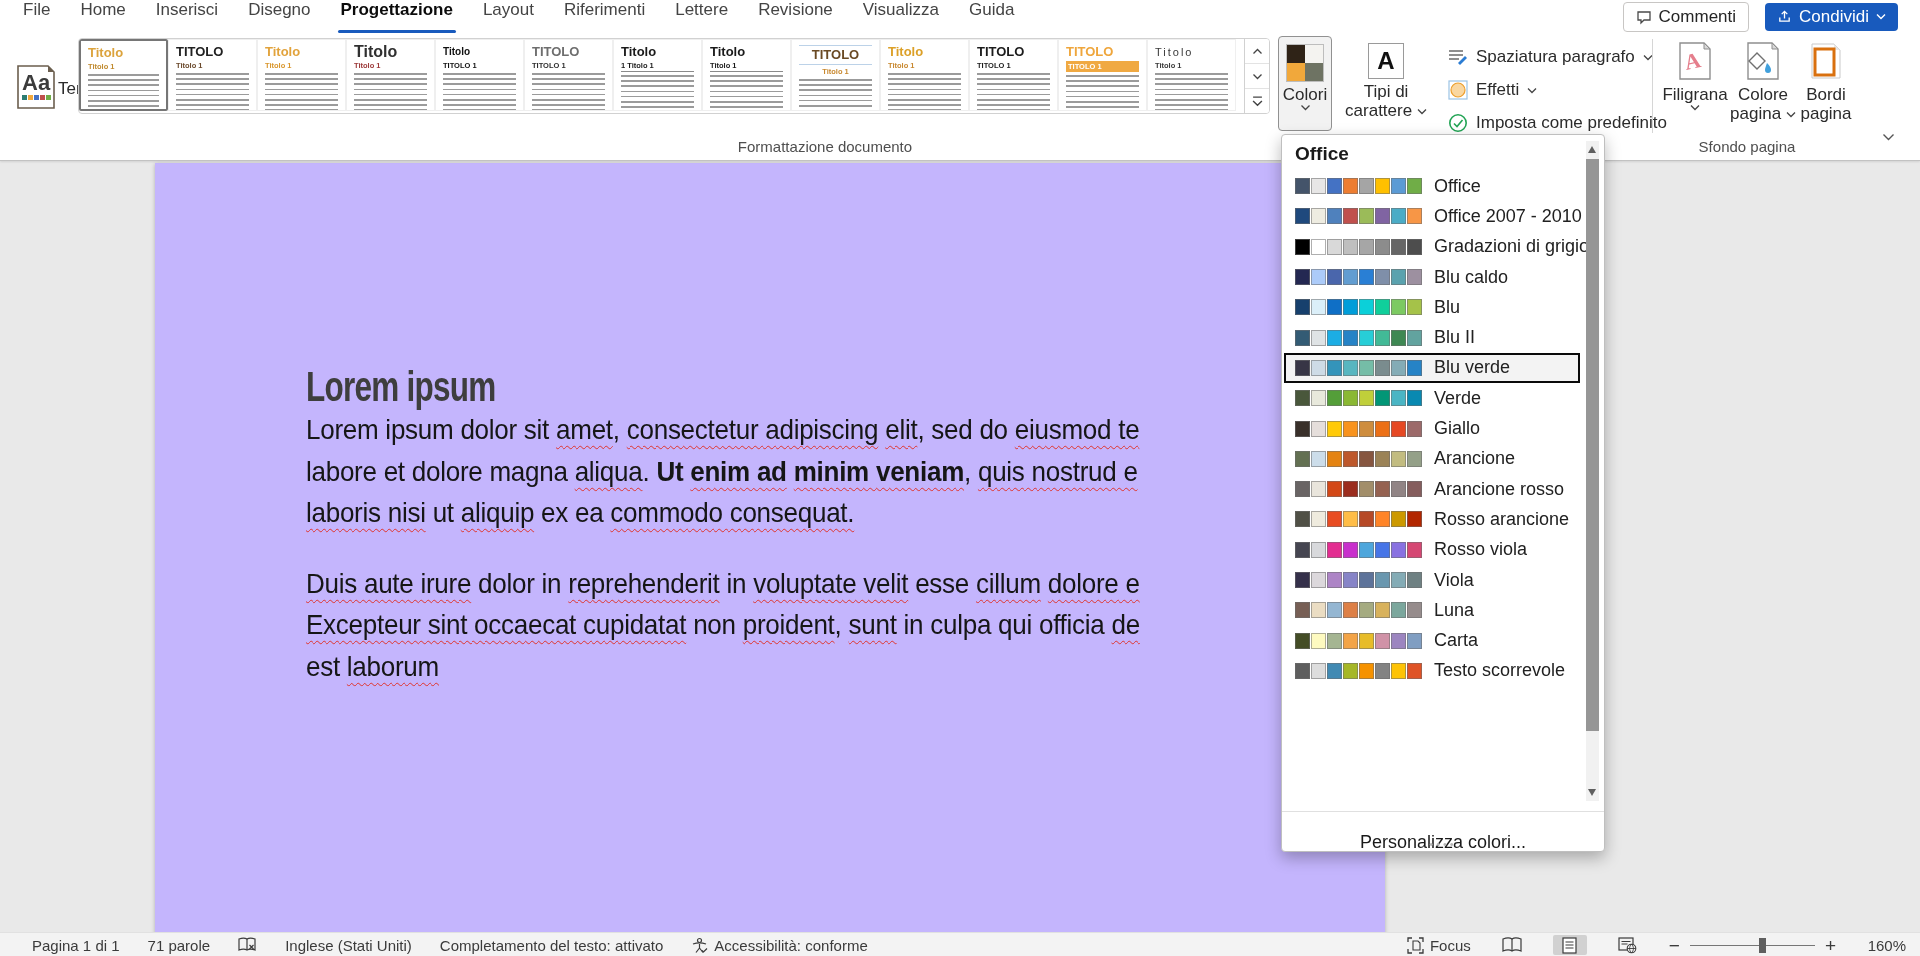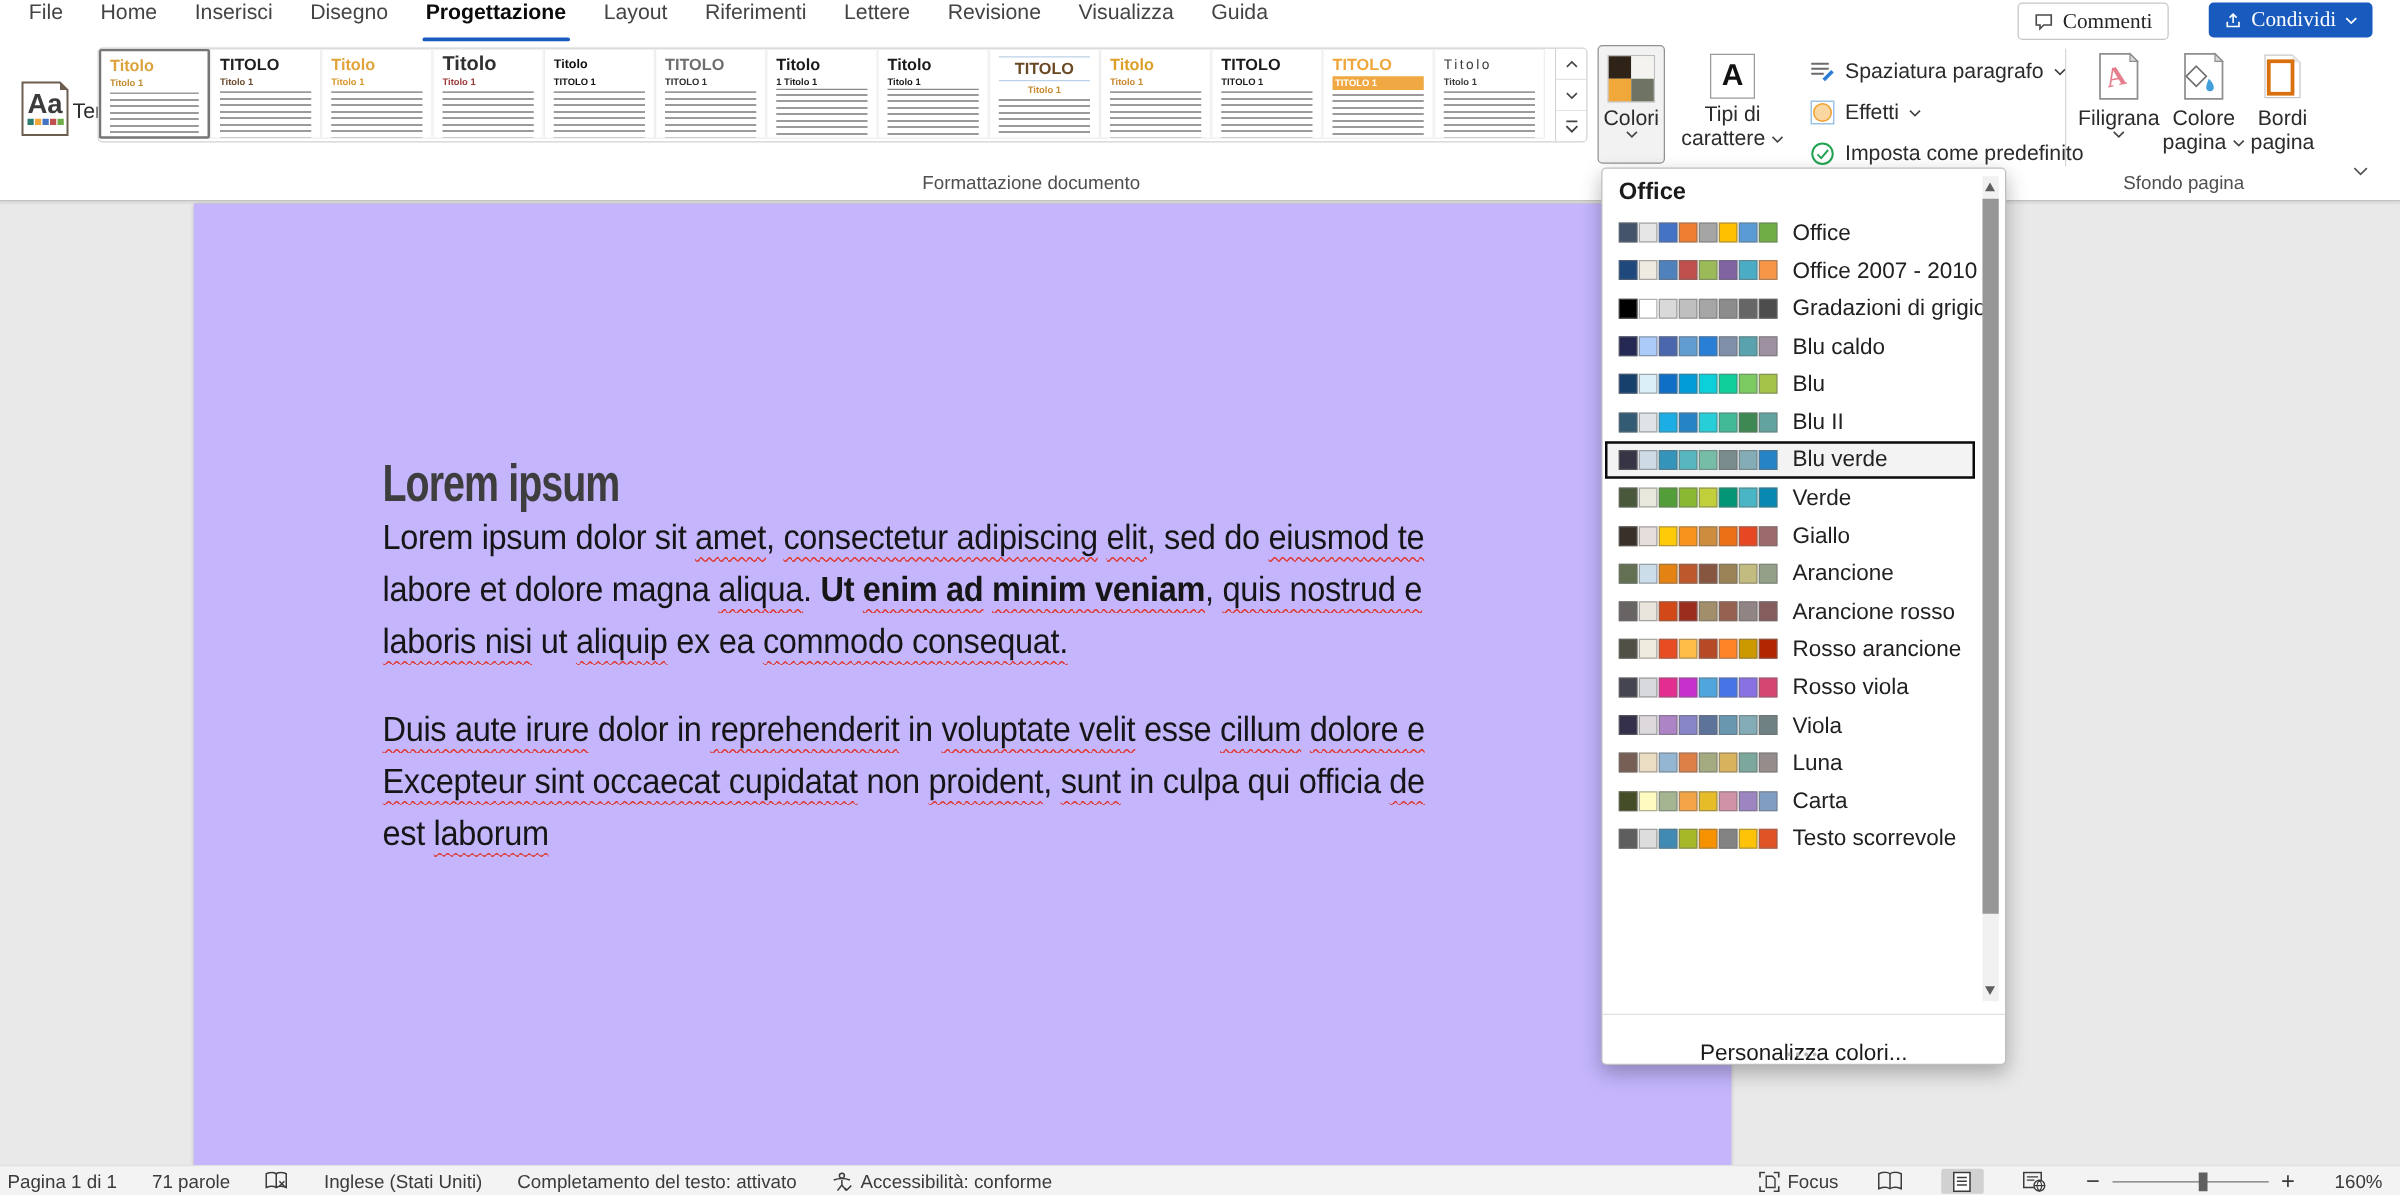--- a/index.html
+++ b/index.html
@@ -7,21 +7,21 @@
        font-family:"Liberation Sans",sans-serif;-webkit-font-smoothing:antialiased;}
   #app{position:relative;width:1920px;height:956px;}
 
   
   #topbar{position:absolute;left:0;top:0;width:1920px;height:33px;background:#fff;z-index:20;}
   #tabs{position:absolute;left:8px;top:0;height:33px;display:flex;align-items:center;}
   .tab{position:relative;height:33px;display:flex;padding:0 15px;cursor:pointer;}
   .tab-label{font-size:17px;color:#444;}
   .tab.active .tab-label{color:#0b0b0b;font-weight:700;}
   .tab-underline{position:absolute;left:12px;right:12px;bottom:0;height:3px;background:#185ABD;border-radius:2px;}
-  #topbar-right{position:absolute;right:22px;top:2px;height:29px;display:flex;gap:32px;font-family:Liberation Serif, serif;}
+  #topbar-right{position:absolute;right:22px;top:2px;height:29px;display:flex;align-items:center;gap:16px;}
   .btn-comments{display:flex;align-items:center;gap:7px;height:28px;padding:0 12px;border:1px solid #c8c6c4;border-radius:4px;background:#fff;font-size:17px;color:#252525;cursor:pointer;}
   .btn-share{display:flex;align-items:center;gap:7px;height:28px;padding:0 12px;border-radius:4px;background:#185ABD;font-size:17px;color:#fff;cursor:pointer;}
 
   
   #ribbon{position:absolute;left:0;top:33px;width:1920px;height:127px;background:#fff;
           border-bottom:1px solid #c2c2c2;box-shadow:0 1px 2px rgba(0,0,0,.10);z-index:10;}
   .grp-label{position:absolute;top:105px;font-size:15px;color:#4f4f4f;white-space:nowrap;}
   #grp-doc-label{left:825px;transform:translateX(-50%);}
   #grp-bg-label{left:1747px;transform:translateX(-50%);}
   .vsep{position:absolute;top:6px;height:94px;width:1px;background:#d6d6d6;}
@@ -90,21 +90,21 @@
   .crow-label{margin-left:12px;font-size:18px;color:#212121;white-space:nowrap;}
   #cd-scrollbar{position:absolute;right:5px;top:6px;width:13px;height:660px;background:#f1f1f1;}
   .tri-up{position:absolute;left:2px;top:5px;width:0;height:0;border-left:4.5px solid transparent;border-right:4.5px solid transparent;border-bottom:7px solid #5f5f5f;}
   .tri-down{position:absolute;left:2px;bottom:5px;width:0;height:0;border-left:4.5px solid transparent;border-right:4.5px solid transparent;border-top:7px solid #5f5f5f;}
   #cd-thumb{position:absolute;left:0;top:18px;width:13px;height:572px;background:#969696;}
   #cd-footer{position:absolute;left:0;right:0;top:676px;border-top:1px solid #e0e0e0;text-align:center;padding-top:20px;font-size:18px;color:#1a1a1a;cursor:pointer;}
   #cd-grip{position:absolute;left:0;right:0;top:703px;text-align:center;color:#b5b5b5;font-size:11px;letter-spacing:3px;}
 
   
   #statusbar{position:absolute;left:0;top:932px;width:1920px;height:24px;background:#f3f3f3;border-top:1px solid #e1e1e1;display:flex;align-items:center;font-size:15px;color:#3b3b3b;z-index:20;}
-  #sb-left{display:flex;align-items:center;gap:28px;padding-left:6px;}
+  #sb-left{display:flex;align-items:center;gap:28px;padding-left:32px;}
   .sb-item{display:flex;align-items:center;gap:6px;cursor:pointer;white-space:nowrap;}
   #sb-right{margin-left:auto;display:flex;align-items:center;gap:24px;padding-right:14px;}
   .view-ic{width:34px;height:20px;display:flex;align-items:center;justify-content:center;cursor:pointer;border-radius:2px;}
   .view-ic.sel{background:#d1d1d1;}
   #zoom-ctl{display:flex;align-items:center;gap:10px;}
   #zoom-track{position:relative;width:125px;height:1px;background:#767676;}
   #zoom-thumb{position:absolute;left:55%;top:-7px;width:7px;height:15px;background:#5f5f5f;}
   .zoom-pm{font-size:19px;color:#3b3b3b;cursor:pointer;line-height:1;}
   #zoom-pct{width:46px;text-align:right;cursor:pointer;}
   svg{display:block;}

